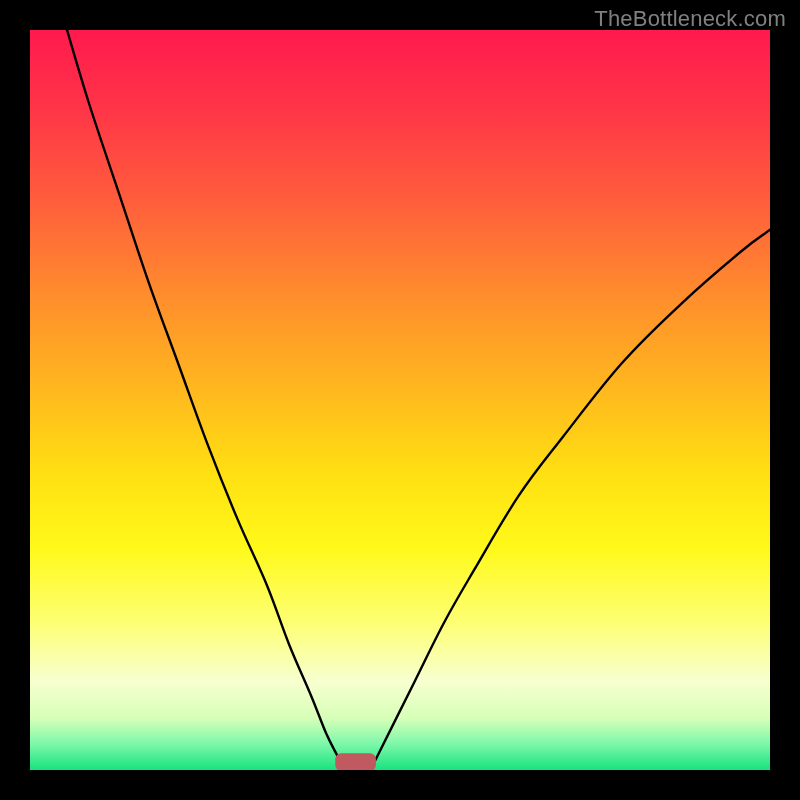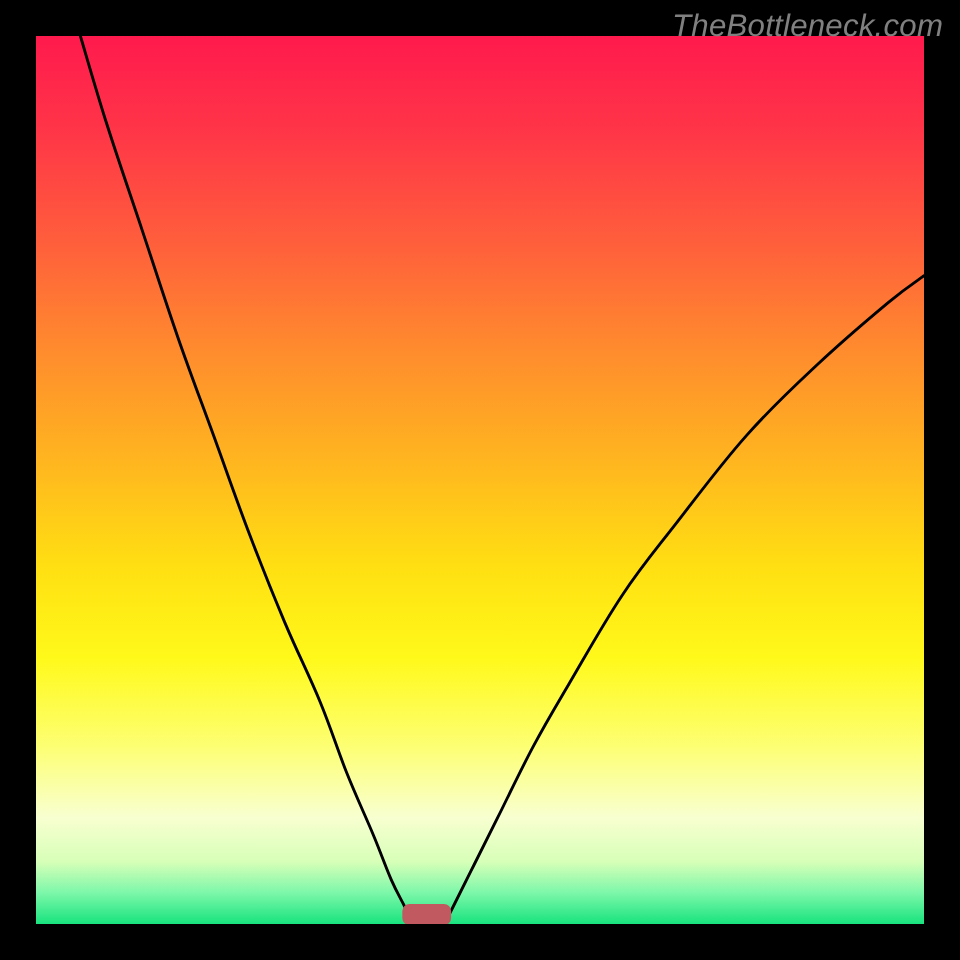--- a/index.html
+++ b/index.html
@@ -24,25 +24,24 @@
     width: 740px;
     height: 740px;
     overflow: hidden;
   }
   .plot-area svg { display: block; }
   .watermark {
     position: absolute;
     top: 6px;
     right: 14px;
     color: #808080;
-    font-size: 26px;
+    font-size: 22px;
     font-weight: 500;
     letter-spacing: 0.2px;
     user-select: none;
-    font-style: italic;
   }
 </style>
 </head>
 <body>
 
 <div class="frame">
 
   <div class="plot-area">
     <svg id="plot-svg" viewBox="0 0 740 740" width="740" height="740" preserveAspectRatio="none">
       <defs>

